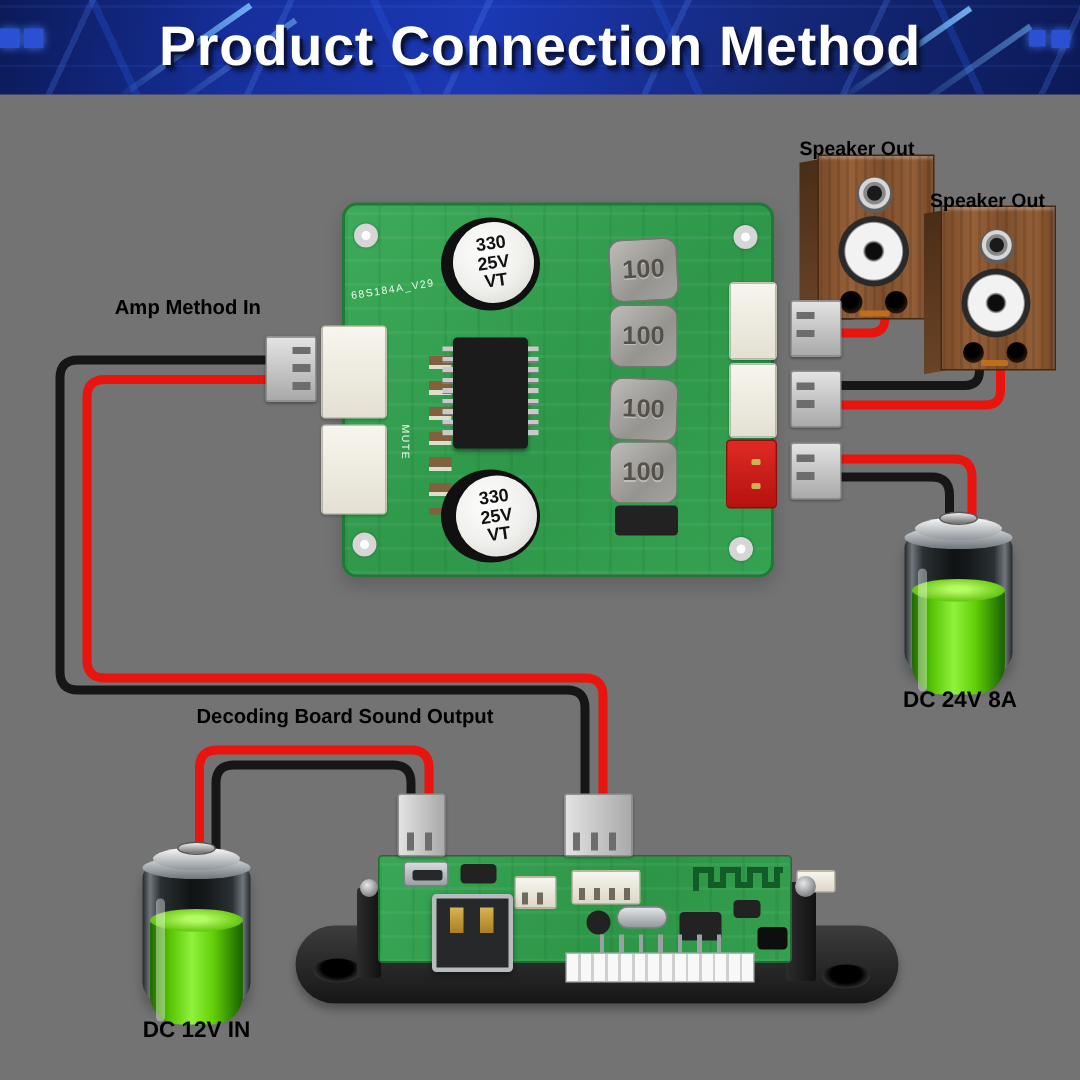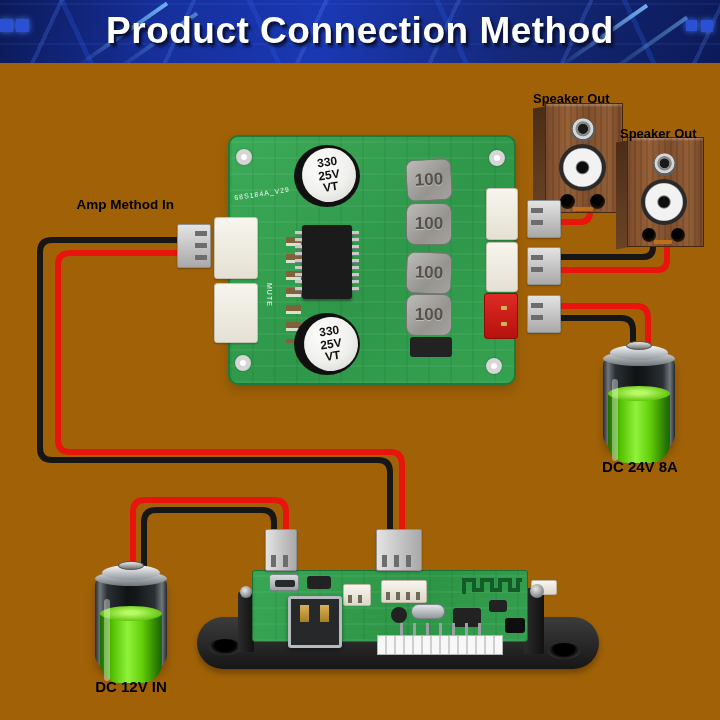--- a/index.html
+++ b/index.html
@@ -1,16 +1,16 @@
 <!DOCTYPE html>
 <html><head>
 <meta charset="utf-8">
 <style>
   html,body{margin:0;padding:0;background:#ffffff;}
-  #stage{position:relative;width:720px;height:720px;background:#a16207;overflow:hidden;
+  #stage{position:relative;width:720px;height:720px;background:#737373;overflow:hidden;
          font-family:"Liberation Sans",sans-serif;}
   [data-interactable]{box-sizing:border-box;}
 
   
   .banner{position:absolute;left:0;top:0;width:720px;height:63px;overflow:hidden;
     background:linear-gradient(100deg,#0c1a58 0%,#162f9a 22%,#1b38b4 45%,#142878 72%,#0c1a58 100%);}
   .banner::before{content:"";position:absolute;inset:0;
     background:repeating-linear-gradient(115deg,transparent 0 54px,rgba(90,140,255,.22) 54px 58px,transparent 58px 120px),
                repeating-linear-gradient(65deg,transparent 0 80px,rgba(40,90,230,.28) 80px 85px,transparent 85px 170px);}
   .banner::after{content:"";position:absolute;inset:0;
@@ -145,20 +145,21 @@
     <div class="sq" style="left:0;top:19px;width:13px;height:13px;" data-interactable="false"></div>
     <div class="sq" style="left:16px;top:19px;width:13px;height:13px;" data-interactable="false"></div>
     <div class="sq" style="left:686px;top:20px;width:11px;height:11px;" data-interactable="false"></div>
     <div class="sq" style="left:701px;top:20px;width:12px;height:12px;" data-interactable="false"></div>
   </div>
   <div class="title" data-interactable="false">Product Connection Method</div>
 
   <div class="lbl" style="left:62px;top:197px;width:112px;text-align:right;font-size:13.5px;" data-interactable="false">Amp Method In</div>
   <div class="lbl" style="left:533px;top:91px;font-size:13px;" data-interactable="false">Speaker Out</div>
   <div class="lbl" style="left:620px;top:126px;font-size:13px;" data-interactable="false">Speaker Out</div>
+  <div class="lbl" style="left:131px;top:470px;font-size:13.5px;" data-interactable="false">Decoding Board Sound Output</div>
   <div class="lbl" style="left:596px;top:458px;width:88px;text-align:center;font-size:15px;" data-interactable="false">DC 24V 8A</div>
   <div class="lbl" style="left:87px;top:678px;width:88px;text-align:center;font-size:15px;" data-interactable="false">DC 12V IN</div>
 
   <svg class="wires" width="720" height="720" data-interactable="false">
     <g fill="none" stroke-linecap="round">
       <path data-interactable="false" stroke="#161616" stroke-width="6" d="M205,240 L52,240 Q40,240 40,252 L40,448 Q40,460 52,460 L378,460 Q390,460 390,472 L390,545"></path>
       <path data-interactable="false" stroke="#e8140d" stroke-width="6" d="M205,253 L70,253 Q58,253 58,265 L58,440 Q58,452 70,452 L390,452 Q402,452 402,464 L402,545"></path>
       <path data-interactable="false" stroke="#e8140d" stroke-width="6" d="M133,578 L133,512 Q133,500 145,500 L274,500 Q286,500 286,512 L286,545"></path>
       <path data-interactable="false" stroke="#161616" stroke-width="6" d="M144,578 L144,522 Q144,510 156,510 L262,510 Q274,510 274,522 L274,545"></path>
       <path data-interactable="false" stroke="#161616" stroke-width="6" d="M576,192 L576,200 Q576,210 566,210 L548,210"></path>

